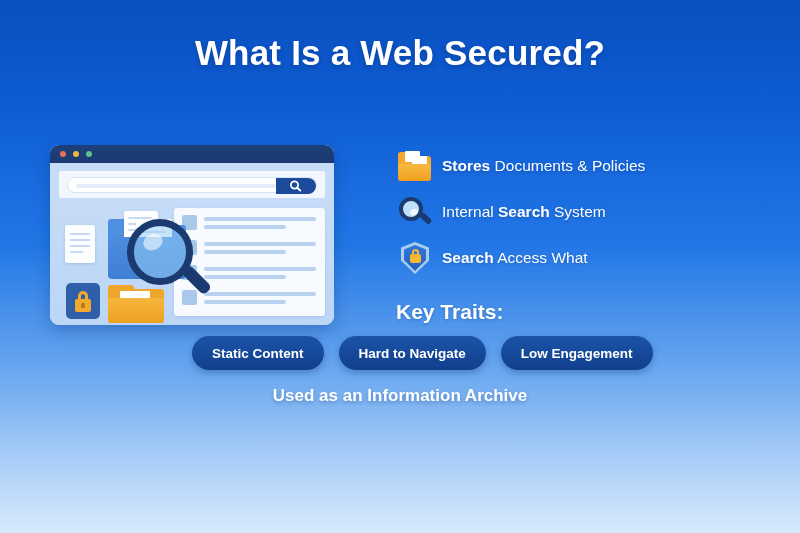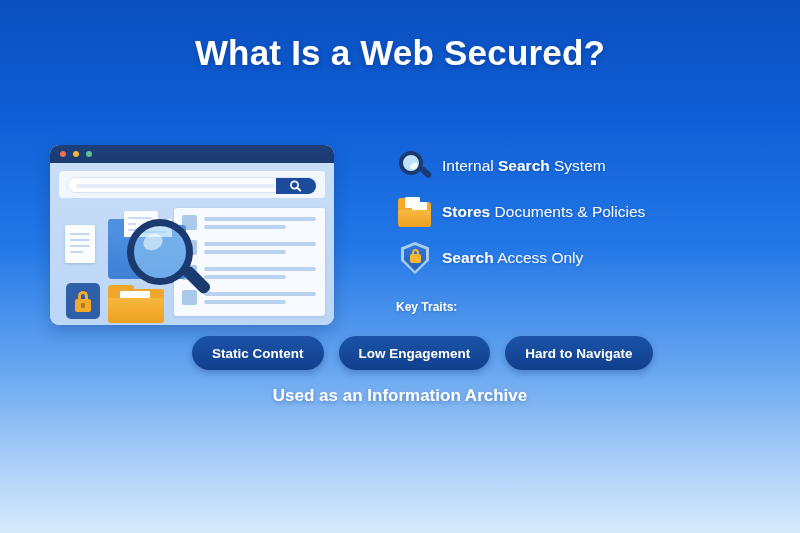--- a/index.html
+++ b/index.html
@@ -337,21 +337,21 @@
     border: 2.5px solid #f5b630; border-bottom: none;
     border-radius: 4px 4px 0 0; box-sizing: border-box;
   }
 
   
   .key-traits-label {
     position: absolute;
     left: 396px;
     top: 300px;
     color: #ffffff;
-    font-size: 12px;
+    font-size: 21px;
     font-weight: bold;
     text-shadow: 0 1px 3px rgba(6, 40, 100, 0.3);
   }
   .pill-row {
     position: absolute;
     left: 192px;
     top: 336px;
     display: flex;
     gap: 15px;
     text-align: center;
@@ -479,64 +479,64 @@
           </div>
       </div>
 
     </div>
   </div>
 
   <div class="features">
 
     <div class="feature-row">
       <div class="feature-icon">
-        <span class="fi-mag-handle"></span>
-        <span class="fi-mag-lens">
-            <span class="fi-mag-gloss"></span>
-          </span>
-      </div>
-      <div class="feature-text">
-        <span>Internal</span>
-        <b>Search</b>
-        <span>System</span>
-      </div>
-    </div>
-
-    <div class="feature-row">
-      <div class="feature-icon">
         <span class="fi-folder-tab"></span>
         <span class="fi-folder-back"></span>
         <span class="fi-doc1"></span>
         <span class="fi-doc2"></span>
         <span class="fi-folder-front"></span>
       </div>
       <div class="feature-text">
         <b>Stores</b>
         <span>Documents &amp; Policies</span>
+      </div>
+    </div>
+
+    <div class="feature-row">
+      <div class="feature-icon">
+        <span class="fi-mag-handle"></span>
+        <span class="fi-mag-lens">
+            <span class="fi-mag-gloss"></span>
+          </span>
+      </div>
+      <div class="feature-text">
+        <span>Internal</span>
+        <b>Search</b>
+        <span>System</span>
       </div>
     </div>
 
     <div class="feature-row">
       <div class="feature-icon">
         <span class="fi-shield-outer"></span>
         <span class="fi-shield-inner"></span>
         <span class="fi-lock-shackle"></span>
         <span class="fi-lock-body"></span>
       </div>
       <div class="feature-text">
         <b>Search</b>
-        <span>Access Only</span>
+        <span>Access What</span>
       </div>
     </div>
 
   </div>
 
   <div class="key-traits-label">Key Traits:</div>
 
   <div class="pill-row">
     <div class="pill">Static Content</div>
+    <div class="pill">Hard to Navigate</div>
     <div class="pill">Low Engagement</div>
-    <div class="pill">Hard to Navigate</div>
   </div>
 
   <div class="caption">Used as an Information Archive</div>
 
 </div>
 
 </body></html>

